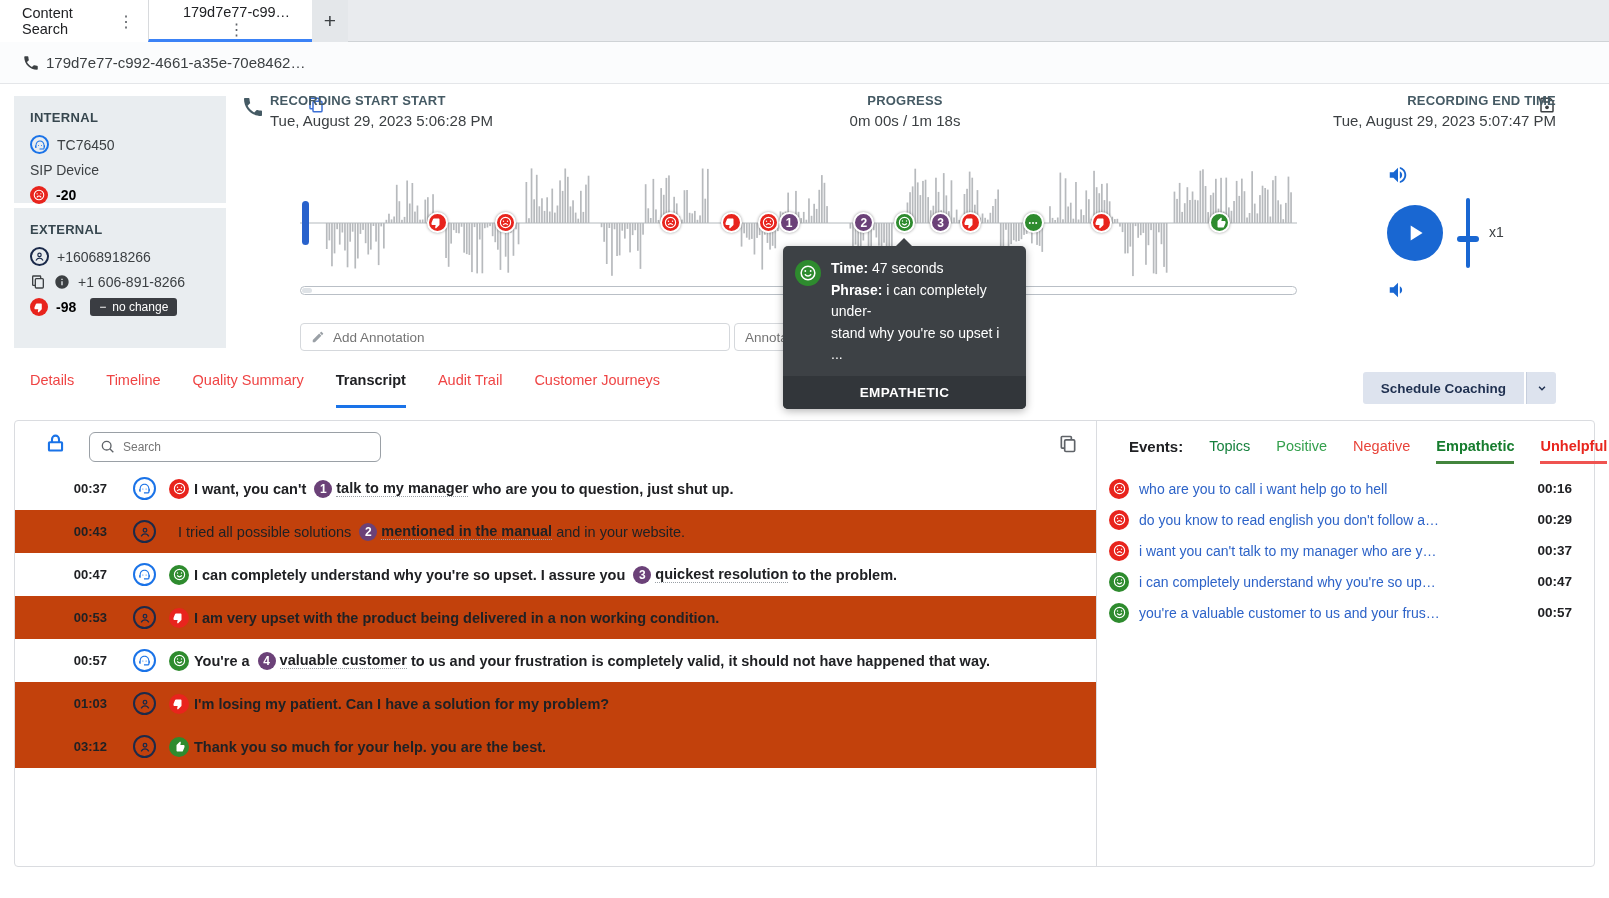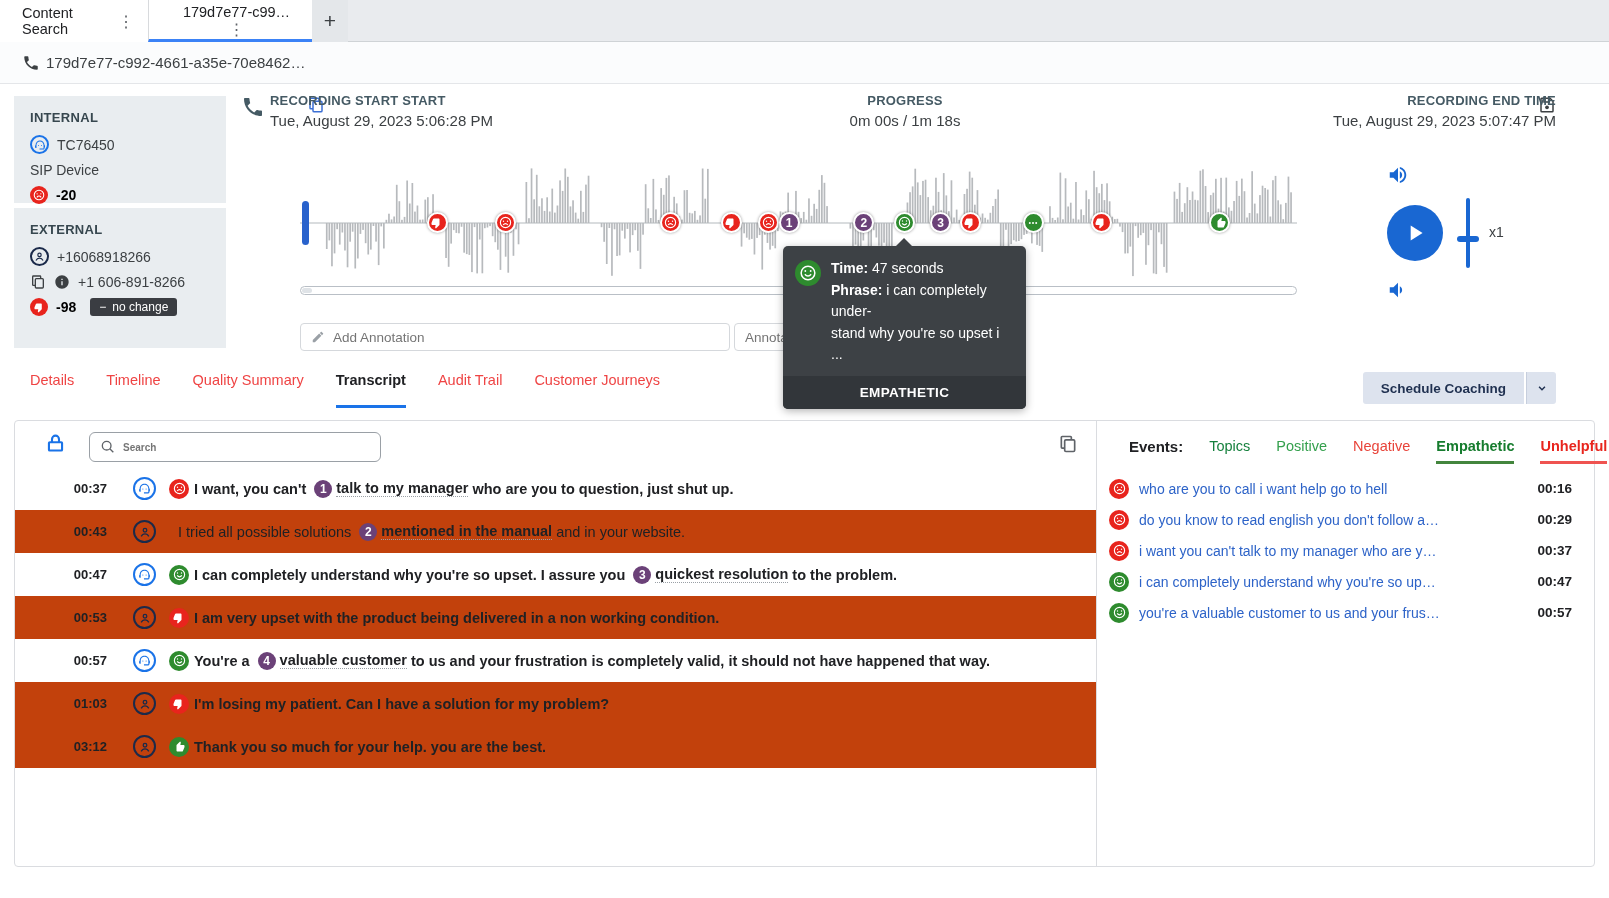--- a/index.html
+++ b/index.html
@@ -60,21 +60,21 @@
   .navtab.active { color:#202124; font-weight:bold; border-bottom:3px solid #1a73e8; }
   .coach { position:absolute; right:85px; top:372px; height:32px; background:#dde3ee; color:#1f3050; font-weight:bold; font-size:13.5px; border:none; border-radius:3px 0 0 3px; padding:0 18px; cursor:pointer; font-family:inherit; }
   .coach-dd { position:absolute; right:53px; top:372px; height:32px; width:30px; background:#dde3ee; border:none; border-left:1px solid #c6cedd; border-radius:0 3px 3px 0; cursor:pointer; display:flex; align-items:center; justify-content:center; }
 
   
   .main-box { position:absolute; left:14px; top:420px; width:1581px; height:447px; border:1px solid #dadce0; border-radius:4px; background:#fff; display:flex; }
   .t-col { width:1081px; position:relative; }
   .e-col { flex:1; border-left:1px solid #dadce0; position:relative; }
 
   .searchbox { position:absolute; left:74px; top:11px; width:292px; height:30px; border:1px solid #9aa0a6; border-radius:6px; display:flex; align-items:center; padding:0 10px; gap:7px; background:#fff; }
-  .searchbox input { border:none; outline:none; flex:1; font-size:10px; font-family:inherit; color:#000000;font-weight:bold; }
+  .searchbox input { border:none; outline:none; flex:1; font-size:12px; font-family:inherit; color:#000000; }
   .t-copy { position:absolute; right:18px; top:13px; cursor:pointer; }
   .lockbox { position:absolute; left:30px; top:12px; cursor:pointer; }
 
   .trows { position:absolute; left:0; top:46px; width:100%; }
   .trow { display:flex; align-items:center; height:43px; padding-left:56px; cursor:pointer; }
   .trow.alt { background:#c2410c; }
   .trow .time { width:36px; text-align:right; font-size:13px; font-weight:bold; color:#202124; }
   .avatar { width:23px; height:23px; border-radius:50%; margin-left:26px; display:flex; align-items:center; justify-content:center; flex:0 0 auto; }
   .avatar.agent { border:2px solid #1a73e8; color:#1a73e8; }
   .avatar.customer { border:2px solid #1b2a4a; color:#1b2a4a; }

